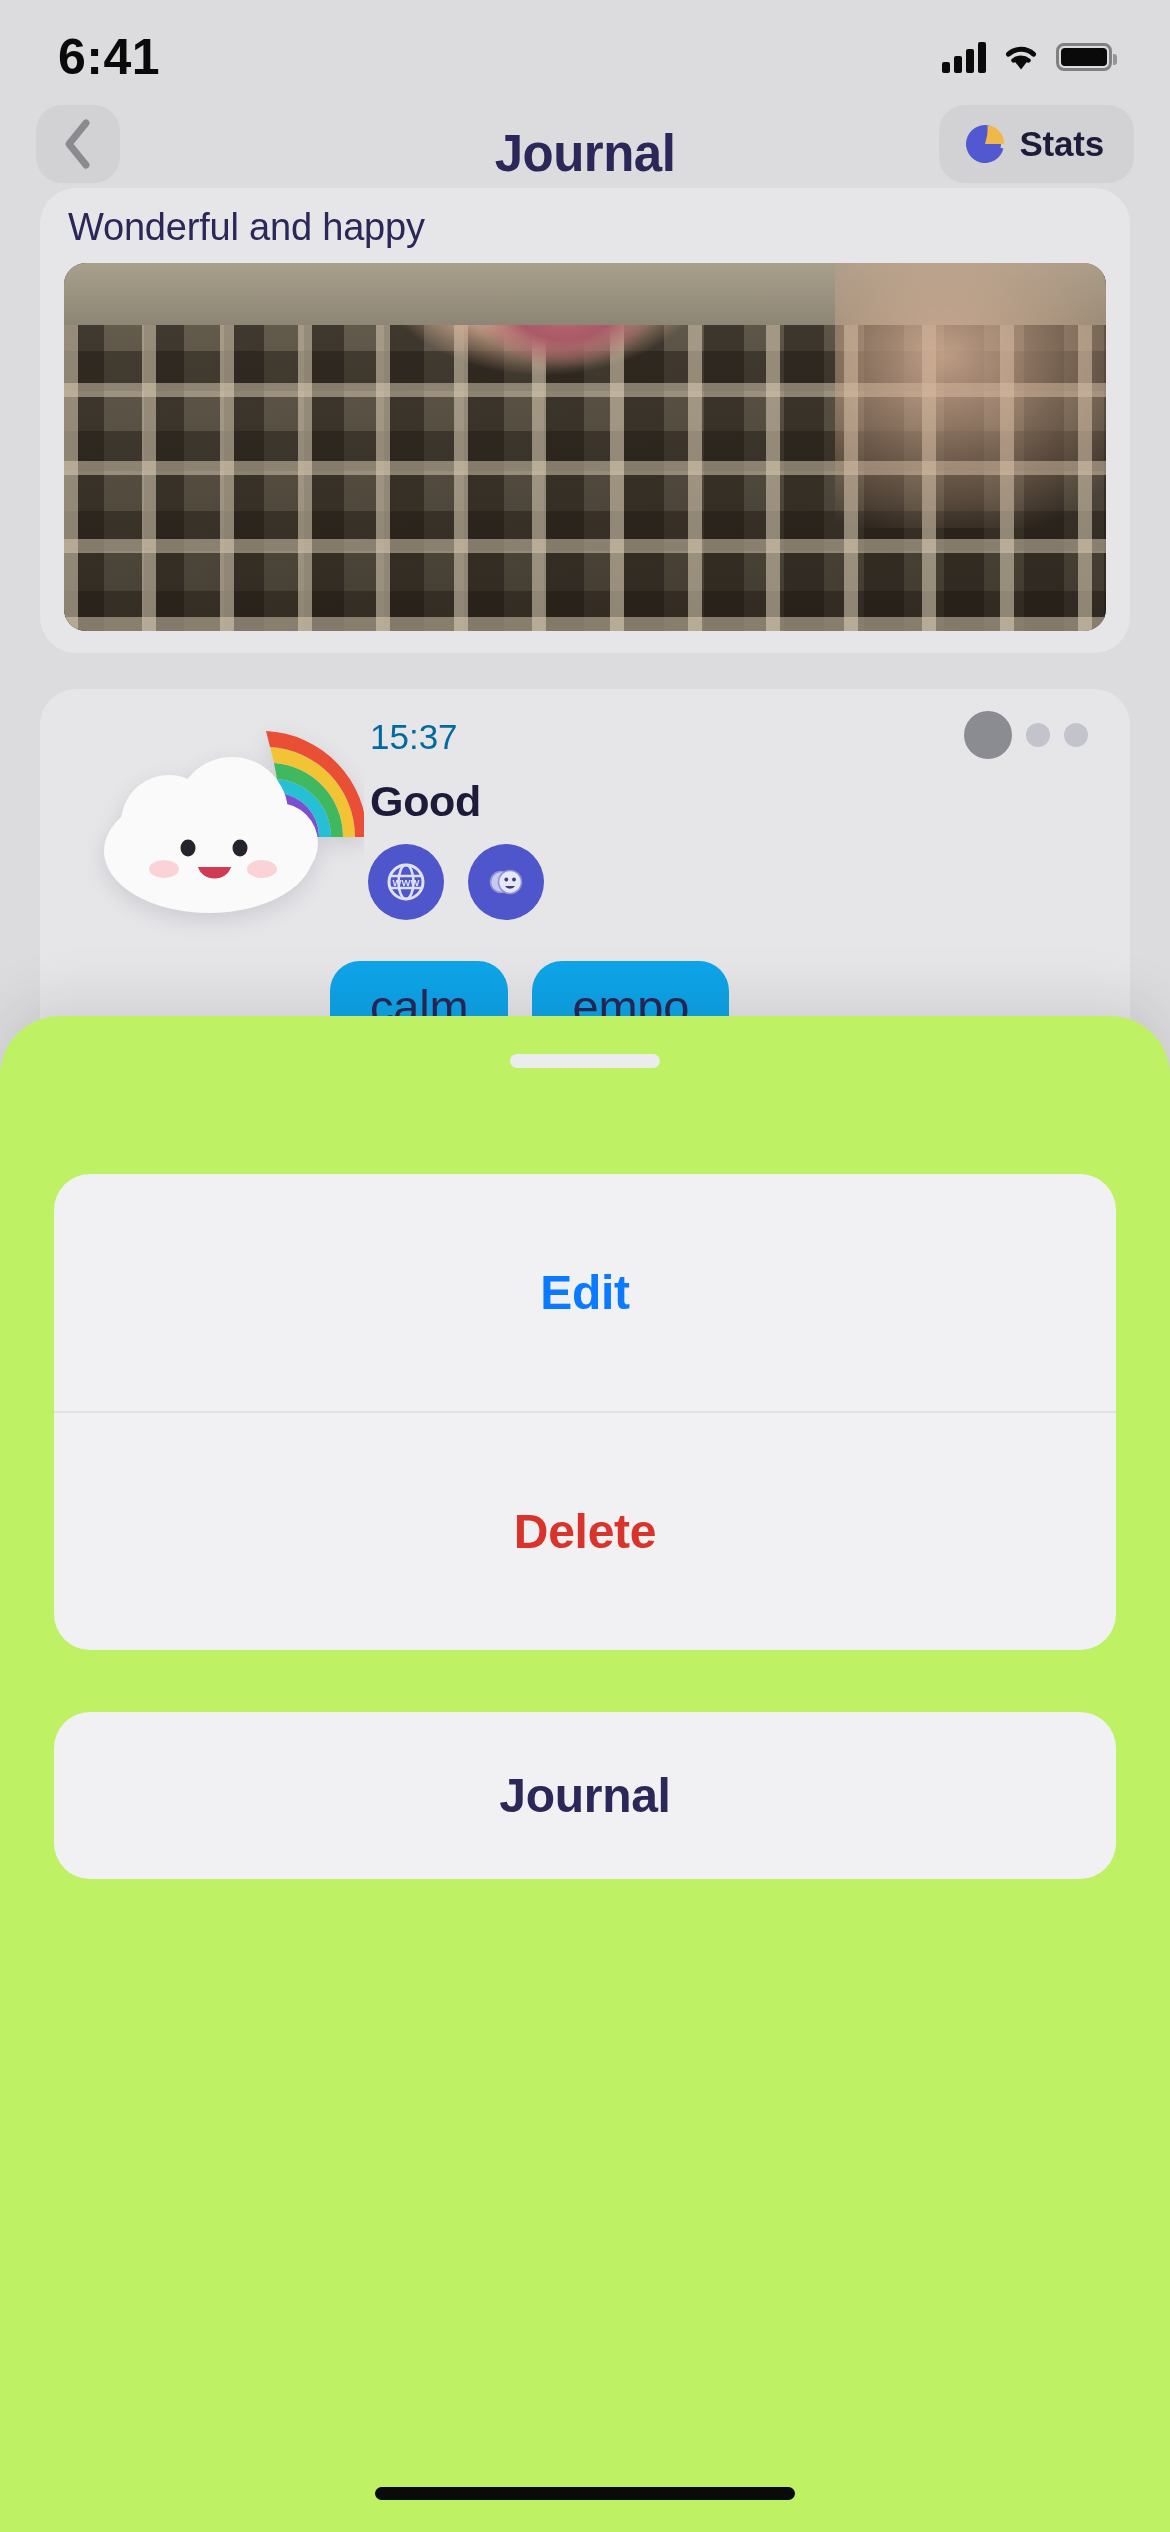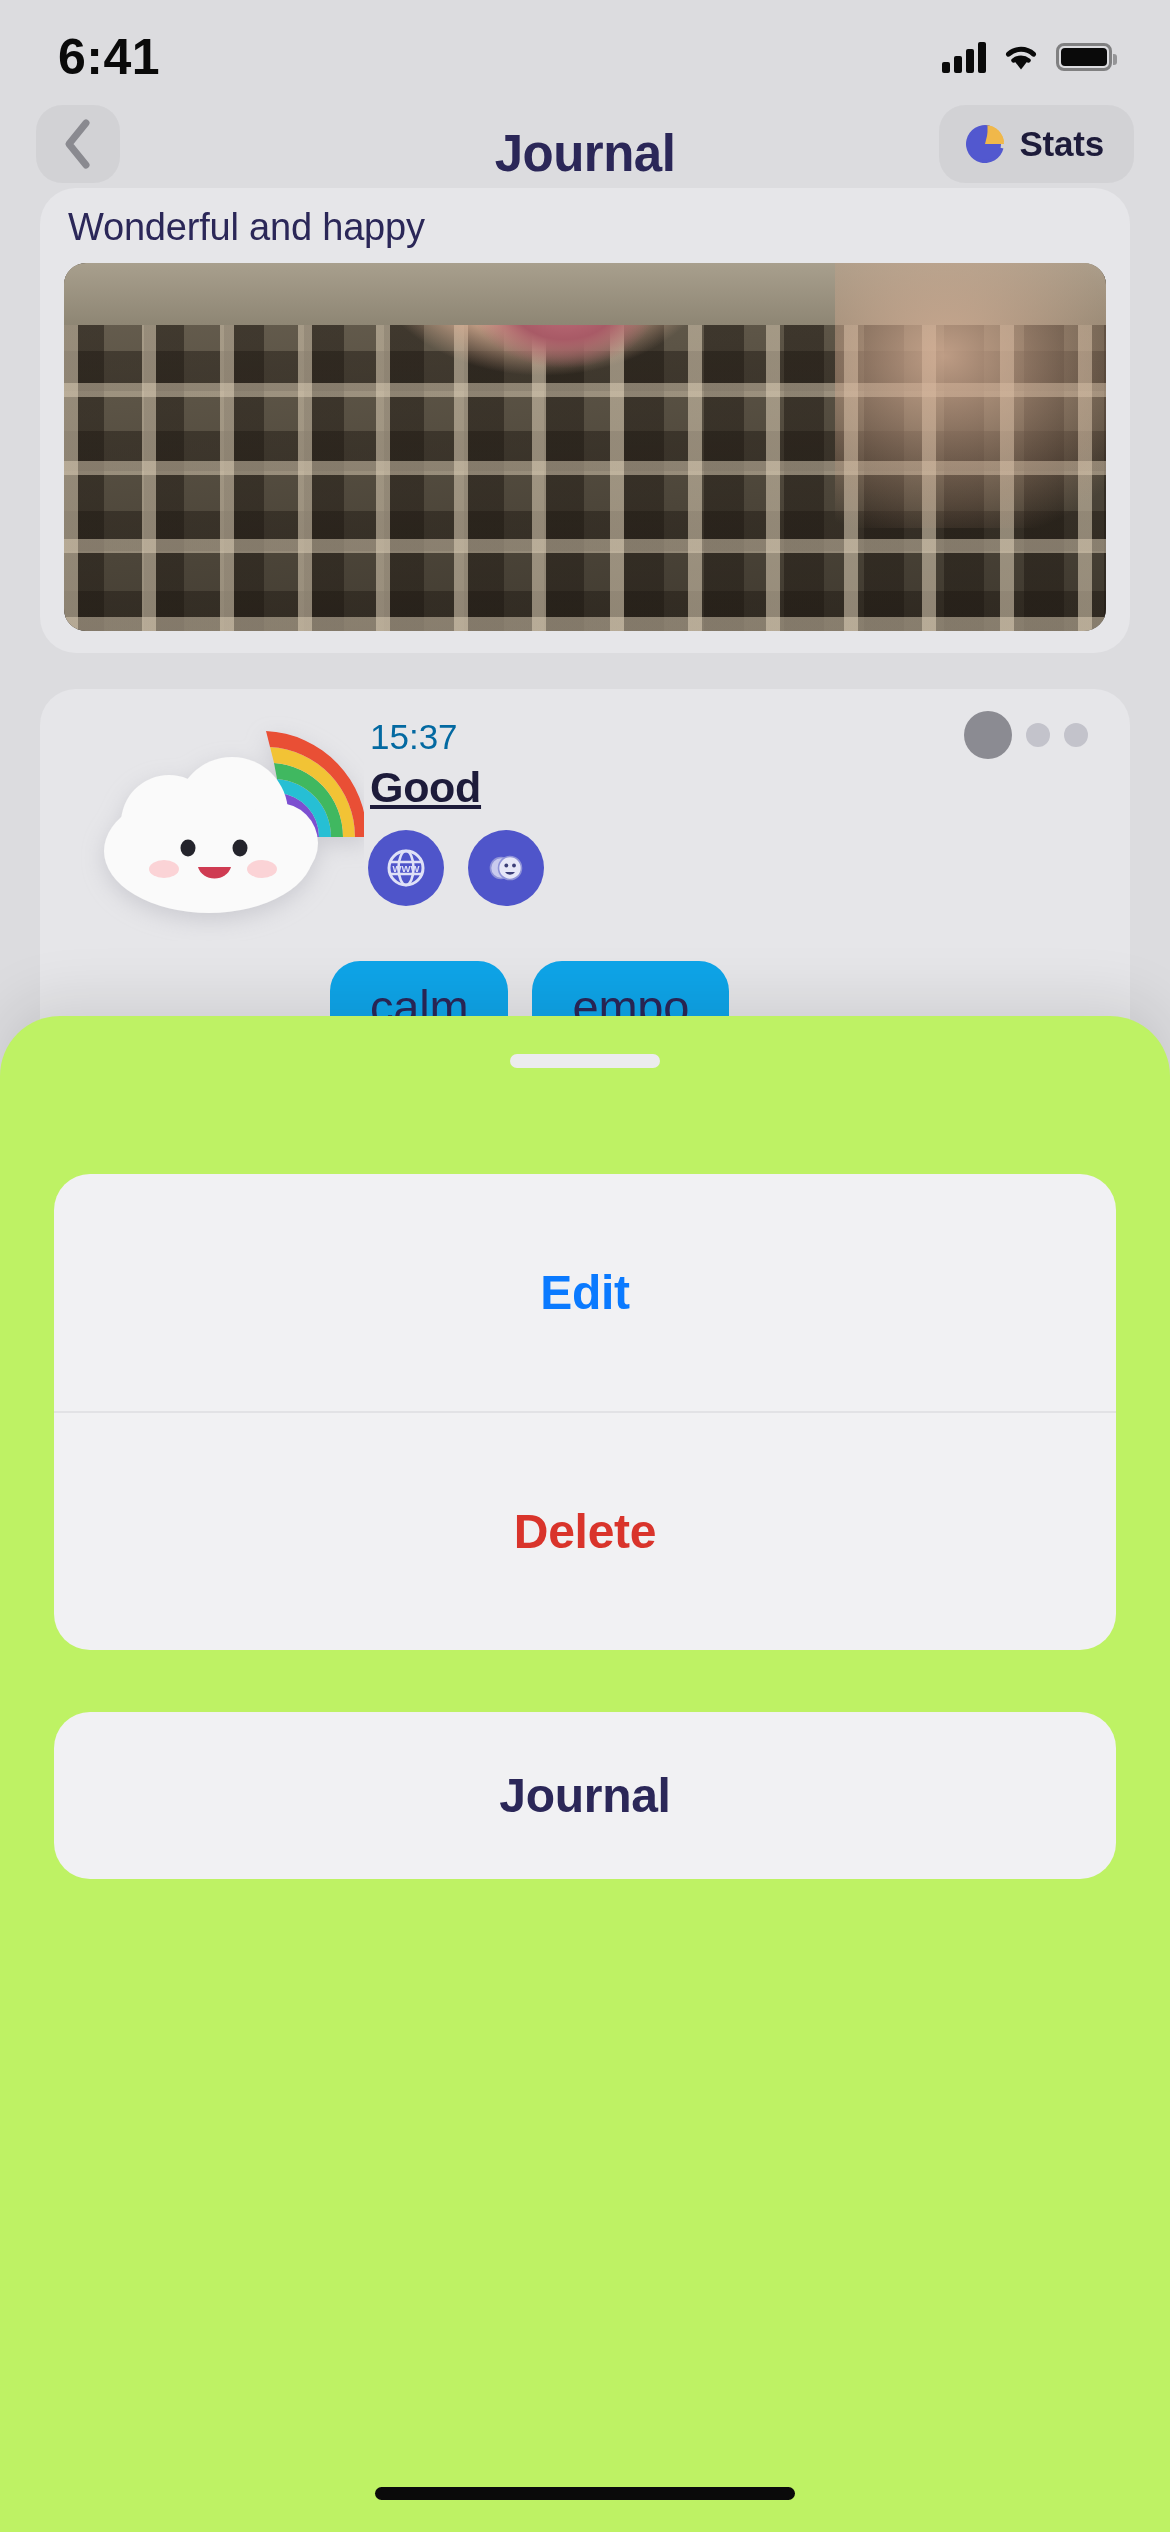--- a/index.html
+++ b/index.html
@@ -67,21 +67,21 @@
   }
   .ph2::before { content:""; position:absolute; left:0; top:0; width:100%; height:46%;
     background:repeating-linear-gradient(96deg, rgba(90,70,48,.30) 0 10px, rgba(0,0,0,0) 10px 36px); }
 
   
   .mood-card { background:#e6e6e9; border-radius:36px; margin:0 40px 0 40px; padding:22px 0 0 0; position:relative; }
   .mood-row { display:flex; align-items:flex-start; padding:0 24px; }
   .mood-illus { width:300px; height:230px; position:relative; flex:0 0 300px; }
   .mood-body { flex:1; padding-top:6px; min-width:0; }
   .mood-time { font-size:35px; color:#0369a1; text-align:left; padding-left:6px; }
-  .mood-name { font-size:43px; font-weight:700; color:#1d1b3a; padding-left:6px; margin-top:6px; letter-spacing:-0.3px;text-decoration:underline; }
+  .mood-name { font-size:43px; font-weight:700; color:#1d1b3a; padding-left:6px; margin-top:20px; letter-spacing:-0.3px; }
   .act-row { display:flex; gap:24px; margin-top:18px; padding-left:4px; }
   .act { width:76px; height:76px; border-radius:50%; background:#4f55ca; display:flex; align-items:center; justify-content:center; }
   .dots { position:absolute; right:42px; top:22px; display:flex; align-items:center; gap:14px; }
   .dot-lg { width:48px; height:48px; border-radius:50%; background:#8b8b92; }
   .dot-sm { width:24px; height:24px; border-radius:50%; background:#c3c3cb; }
 
   .tags { display:flex; gap:24px; padding:20px 0 0 290px; overflow:hidden; }
   .tag { background:#0ea5e9; border-radius:30px; padding:18px 40px; font-size:47px; color:#2b2758; white-space:nowrap; letter-spacing:-0.2px; }
 
   .note-title { font-size:38px; color:#2b2758; padding:26px 28px 16px 28px; letter-spacing:-0.2px; }

